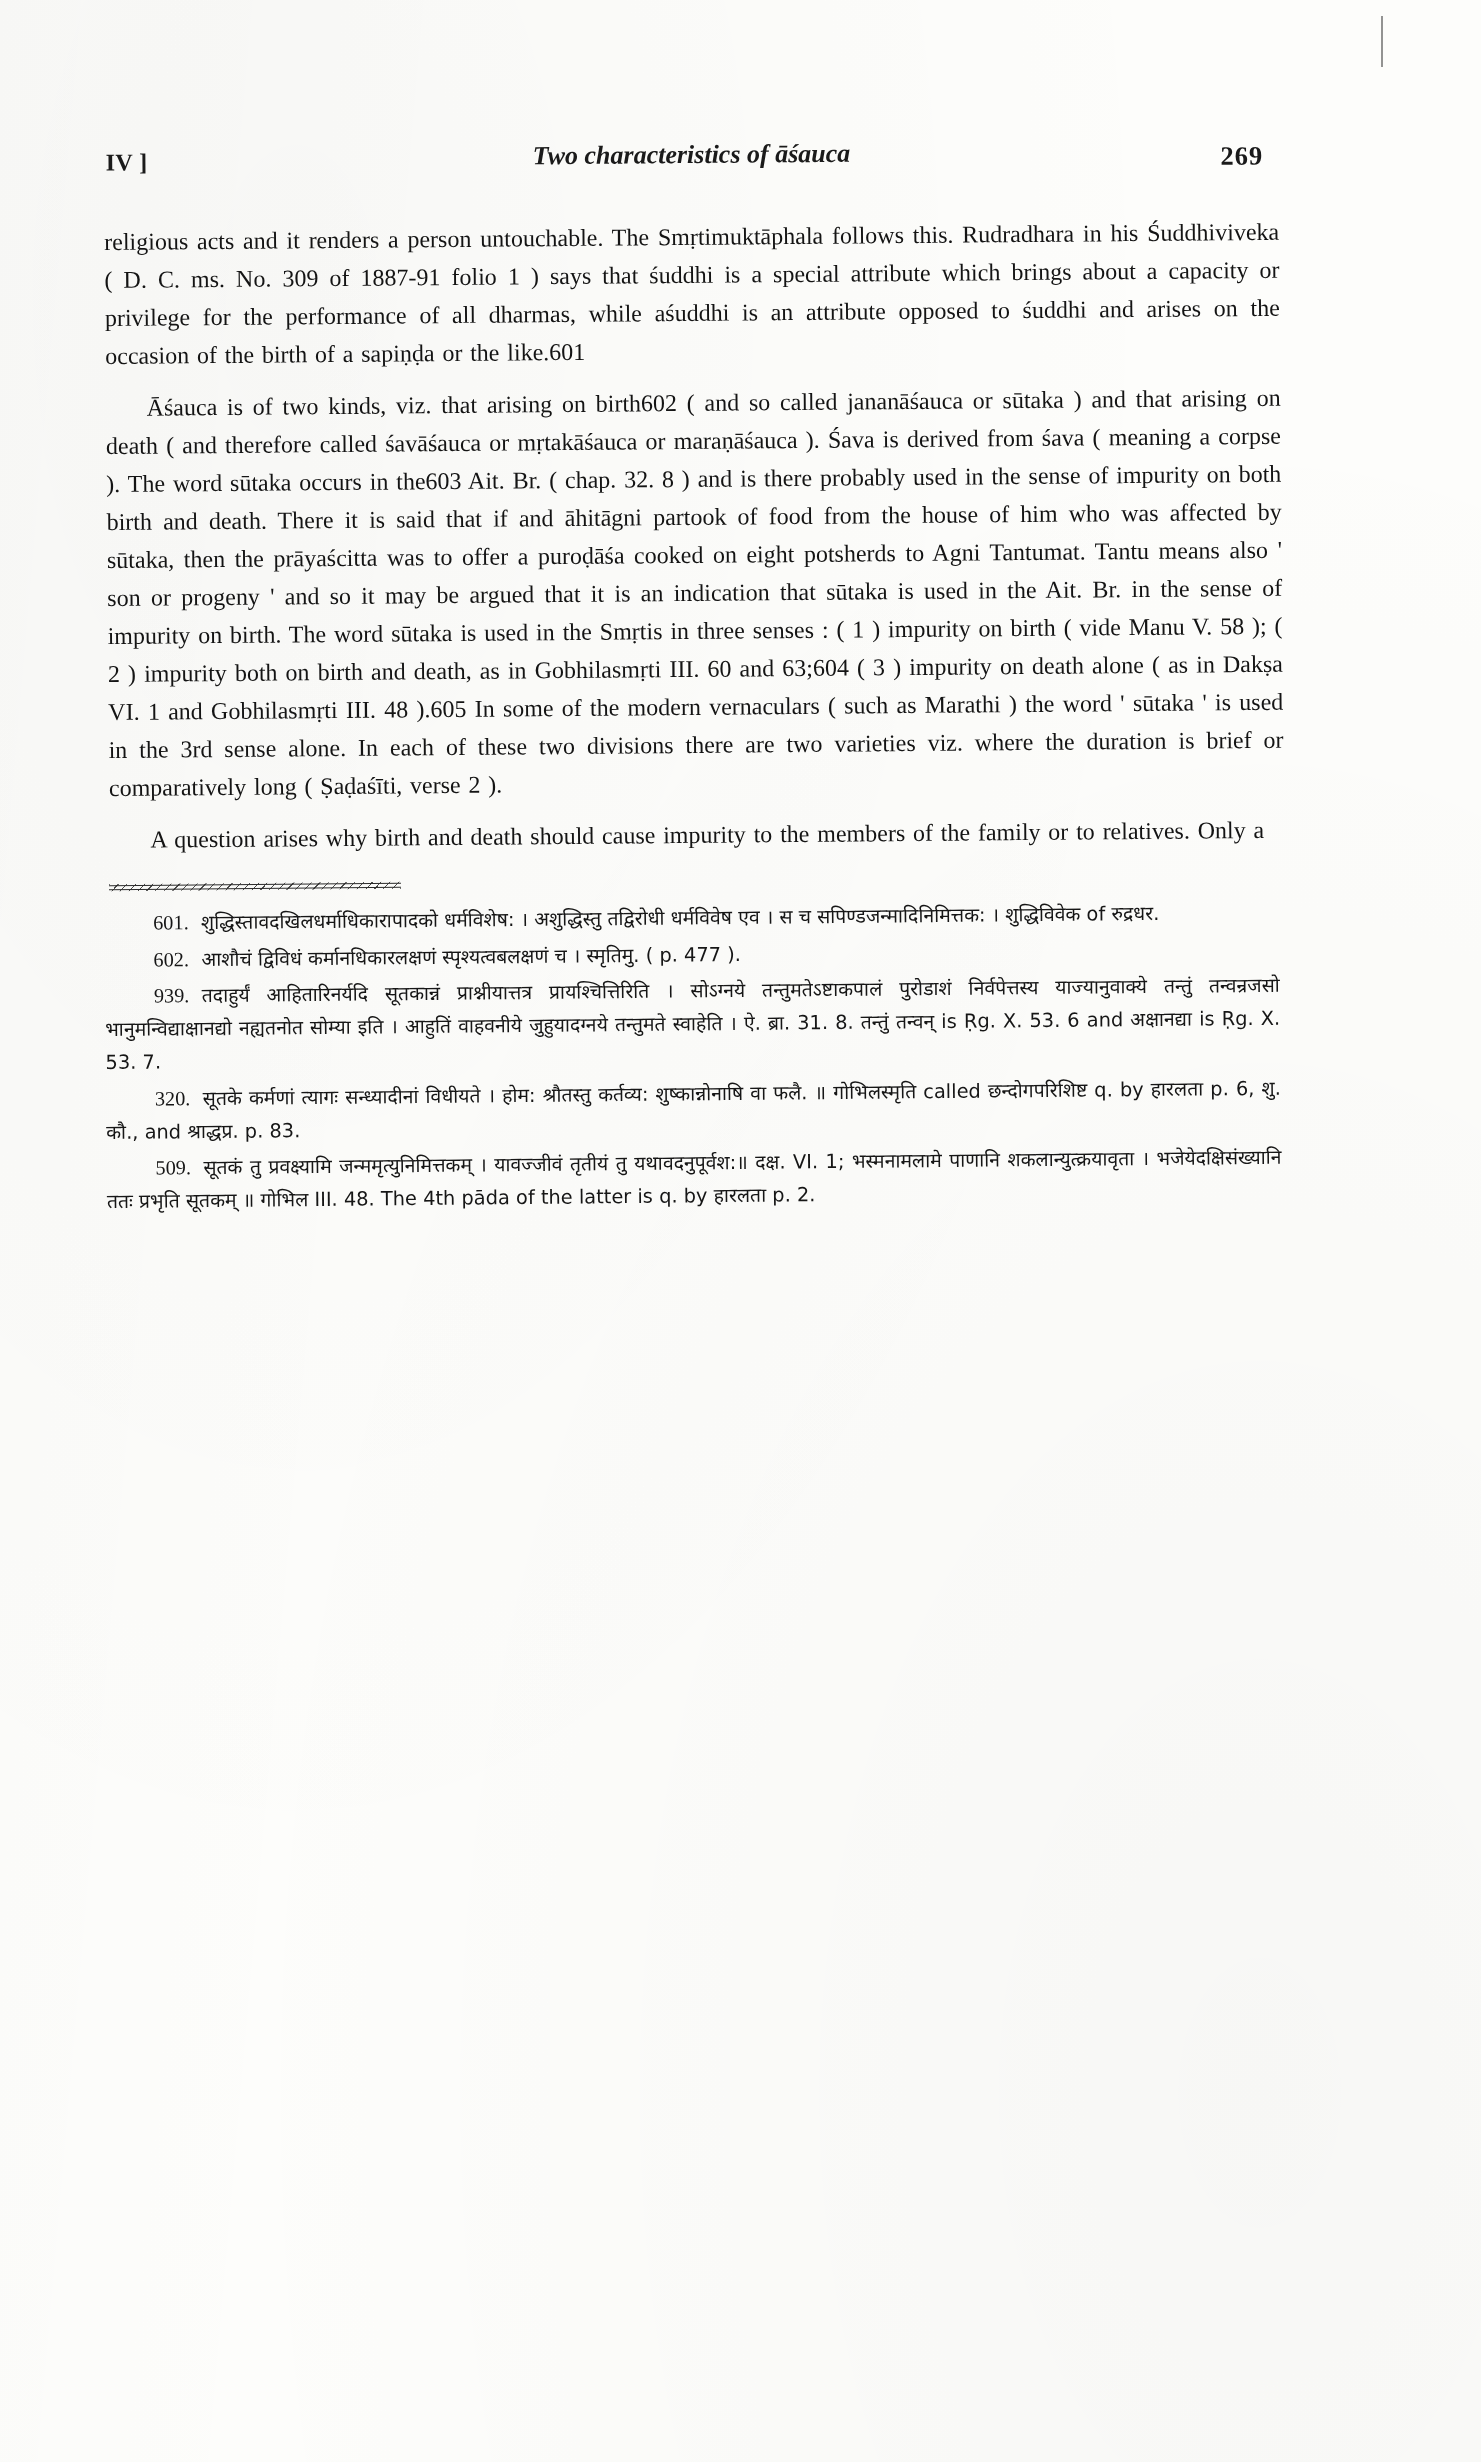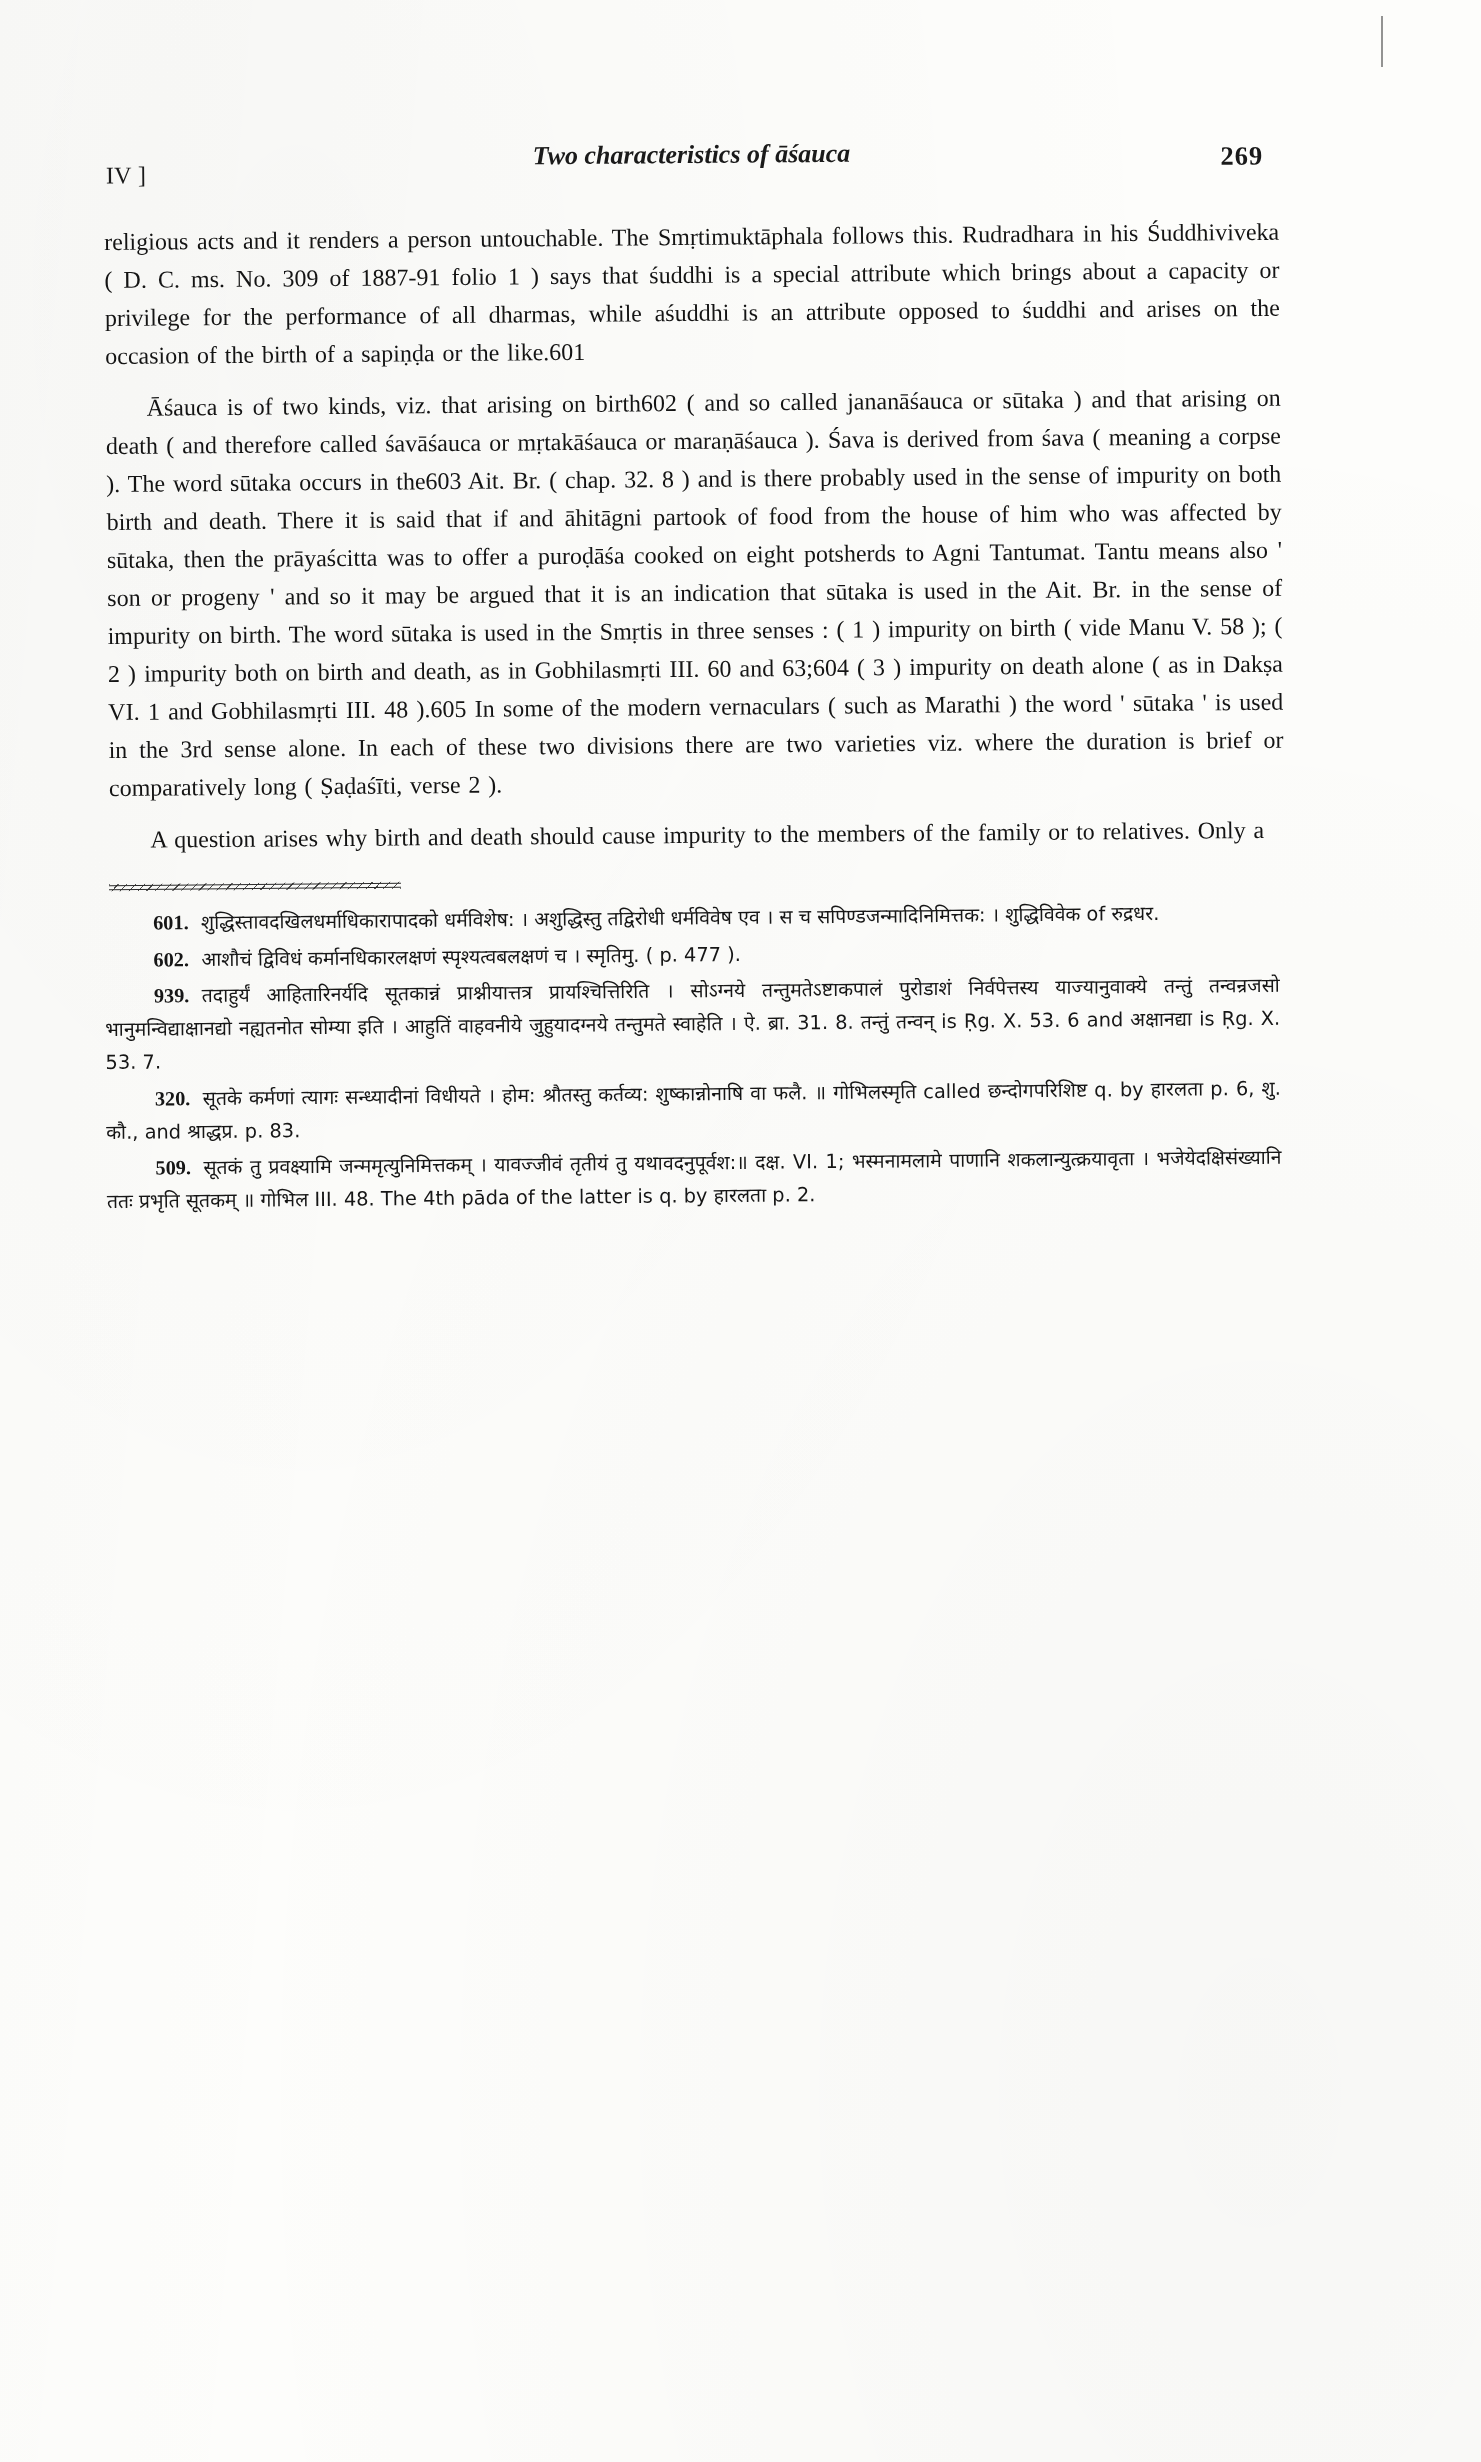--- a/index.html
+++ b/index.html
@@ -49,23 +49,23 @@
   }
   
   .header {
     position: relative;
     height: 51px;
     transform: rotate(-0.45deg);
   }
   .hdr-left {
     position: absolute;
     left: 1.8px;
-    top: 25px;
+    top: 12px;
     font-size: 24px;
-    font-weight: 400;
+    font-weight: 700;
     letter-spacing: 0.4px;
   }
   .hdr-center {
     position: absolute;
     left: 50%;
     top: 7px;
     transform: translateX(-50%);
     font-size: 26px;
     font-style: italic;
     font-weight: 600;
@@ -128,21 +128,21 @@
     transform-origin: left top;
   }
   .fn {
     font-size: 20.3px;
     line-height: 33px;
     margin: 0 0 3.5px 0;
     text-align: justify;
     color: #161616;
   }
   .fn .num {
-    font-weight: 700;
+    font-weight: 400;
     margin-right: 12.4px;
     font-family: "Liberation Serif", serif;
   }
   .fn.first { text-indent: 49px; }
   .dev {
     font-family: "DejaVu Sans", sans-serif;
     font-size: 19.4px;
   }
 </style>
 </head>

